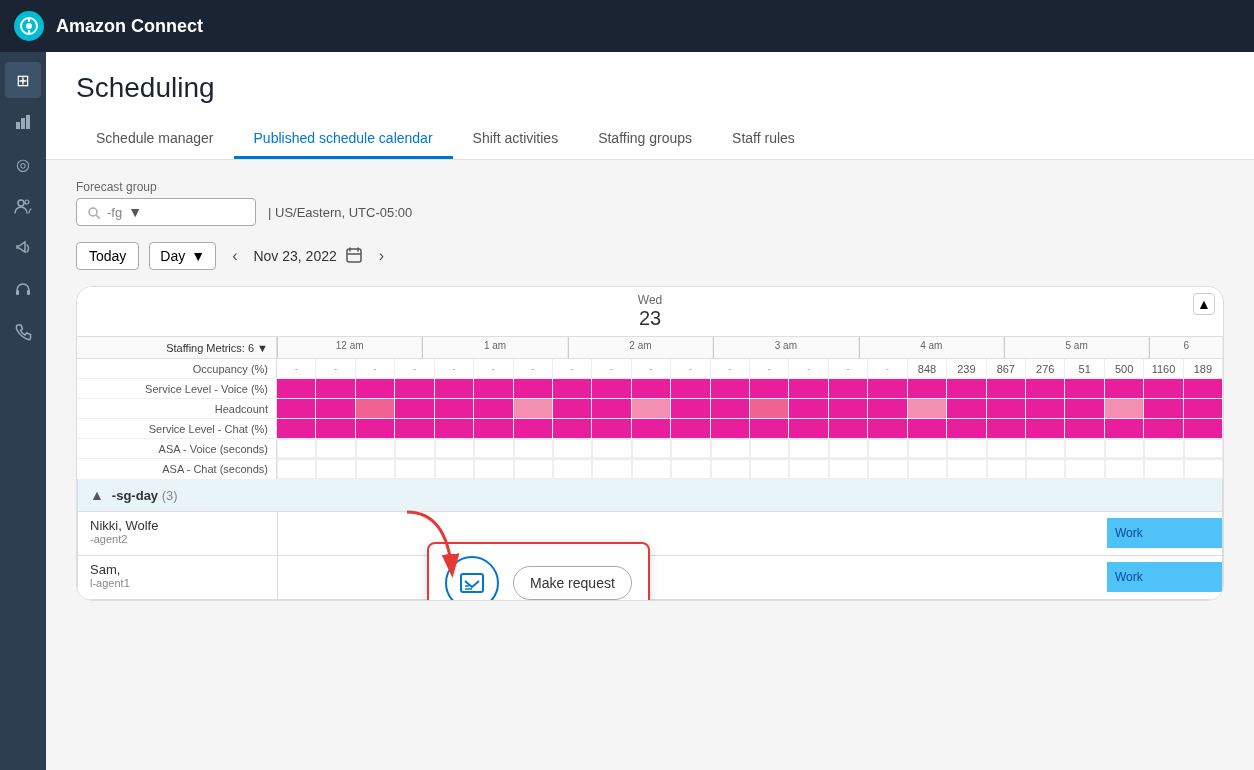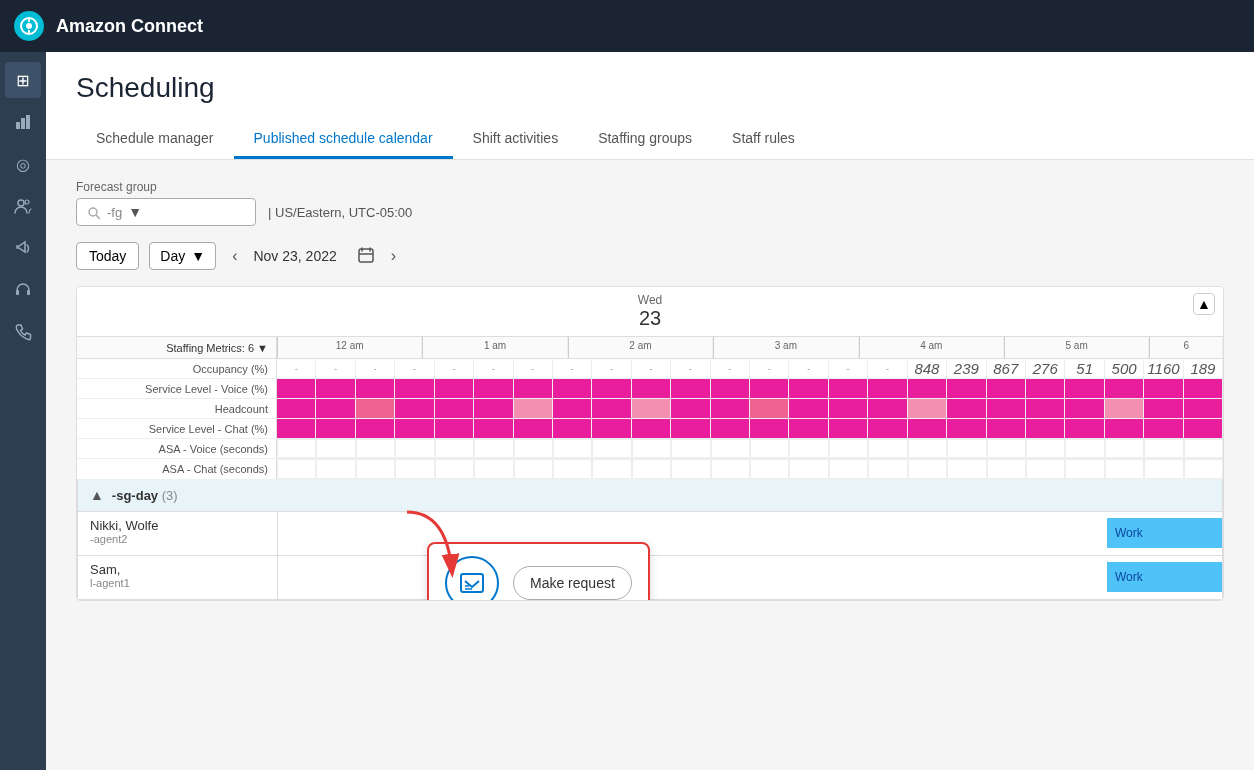--- a/index.html
+++ b/index.html
@@ -150,34 +150,34 @@
       border: none;
       background: none;
       cursor: pointer;
       font-size: 16px;
       color: #555;
       padding: 4px 6px;
     }
     .date-display {
       display: flex;
       align-items: center;
-      gap: 20px;
+      gap: 8px;
       font-size: 14px;
       color: #333;
     }
     .calendar-icon-btn {
       cursor: pointer;
       color: #555;
     }
 
     
     .schedule-container {
       background: white;
       border: 1px solid #ddd;
-      border-radius: 4px;
+      border-radius: 16px;
       overflow: hidden;
       margin-bottom: 16px;
     }
     .day-header-label { font-size: 12px; color: #666; }
     .day-header-num { font-size: 20px; color: #333; }
 
     
     .sg-row {
       background: #e8f4f8;
       padding: 8px 12px;
@@ -262,21 +262,21 @@
       flex: 1;
       min-width: 28px;
       border-right: 1px solid #eee;
       display: flex;
       align-items: center;
       justify-content: center;
       font-size: 9px;
       color: #999;
     }
     .metric-cell.pink-block { background: #e91e9c; }
-    .metric-cell.num-cell { color: #555; font-size: 15px; font-style: italic; }
+    .metric-cell.num-cell { color: #555; font-size: 11px; }
 
     .staffing-metrics-label {
       min-width: 200px;
       padding: 4px 8px;
       font-size: 11px;
       color: #333;
       border-right: 1px solid #ddd;
       display: flex;
       align-items: center;
       justify-content: flex-end;

